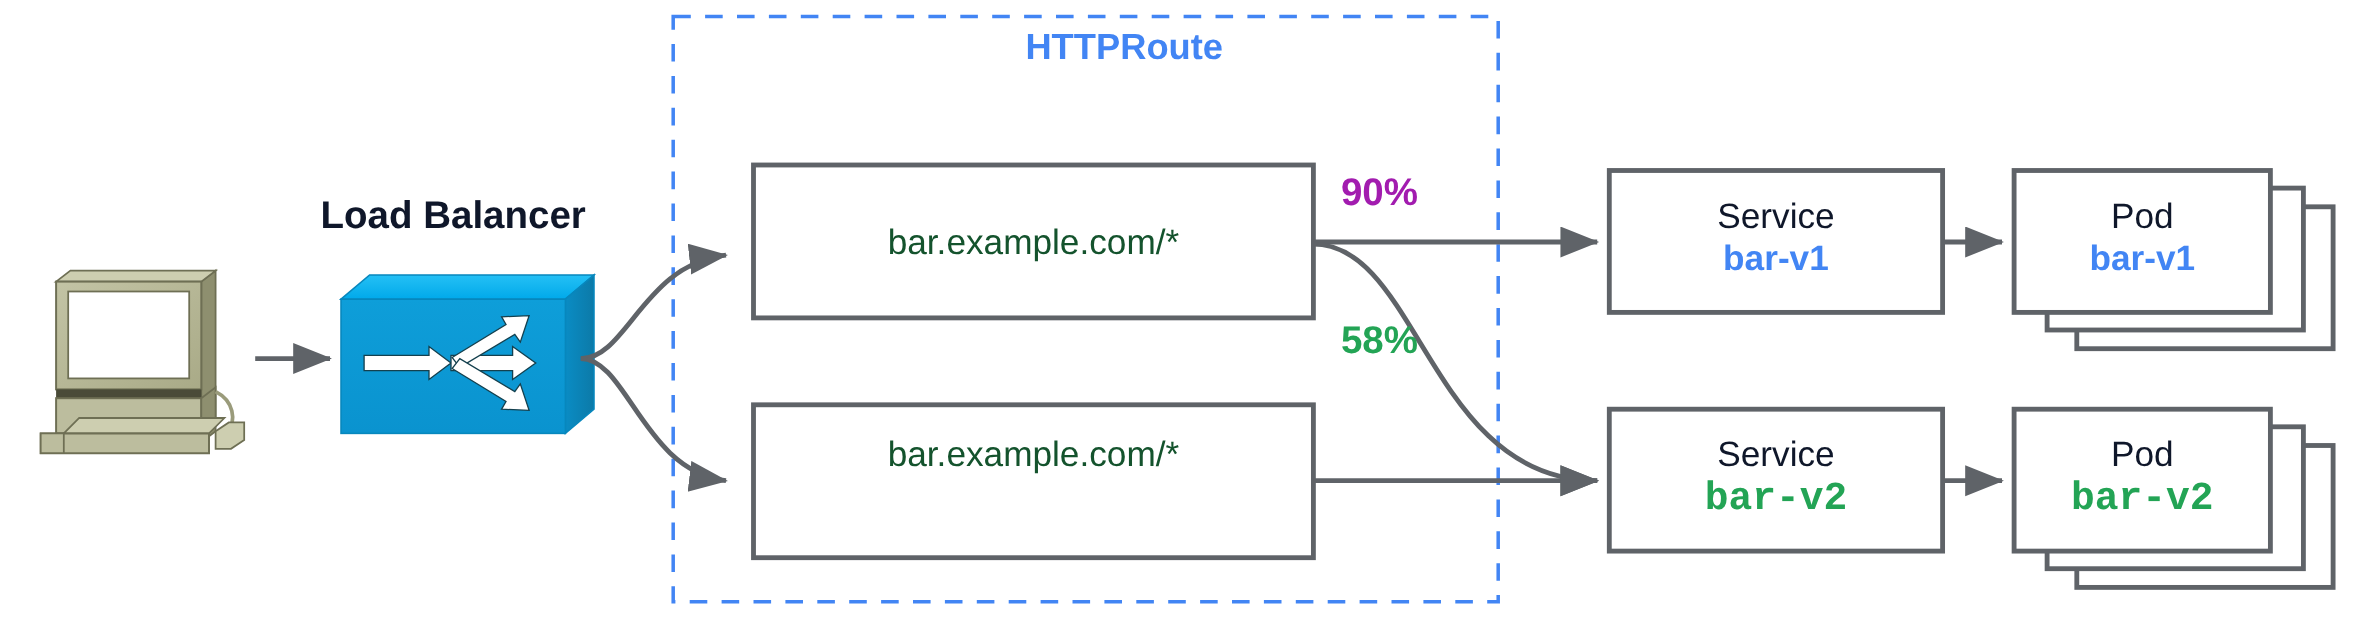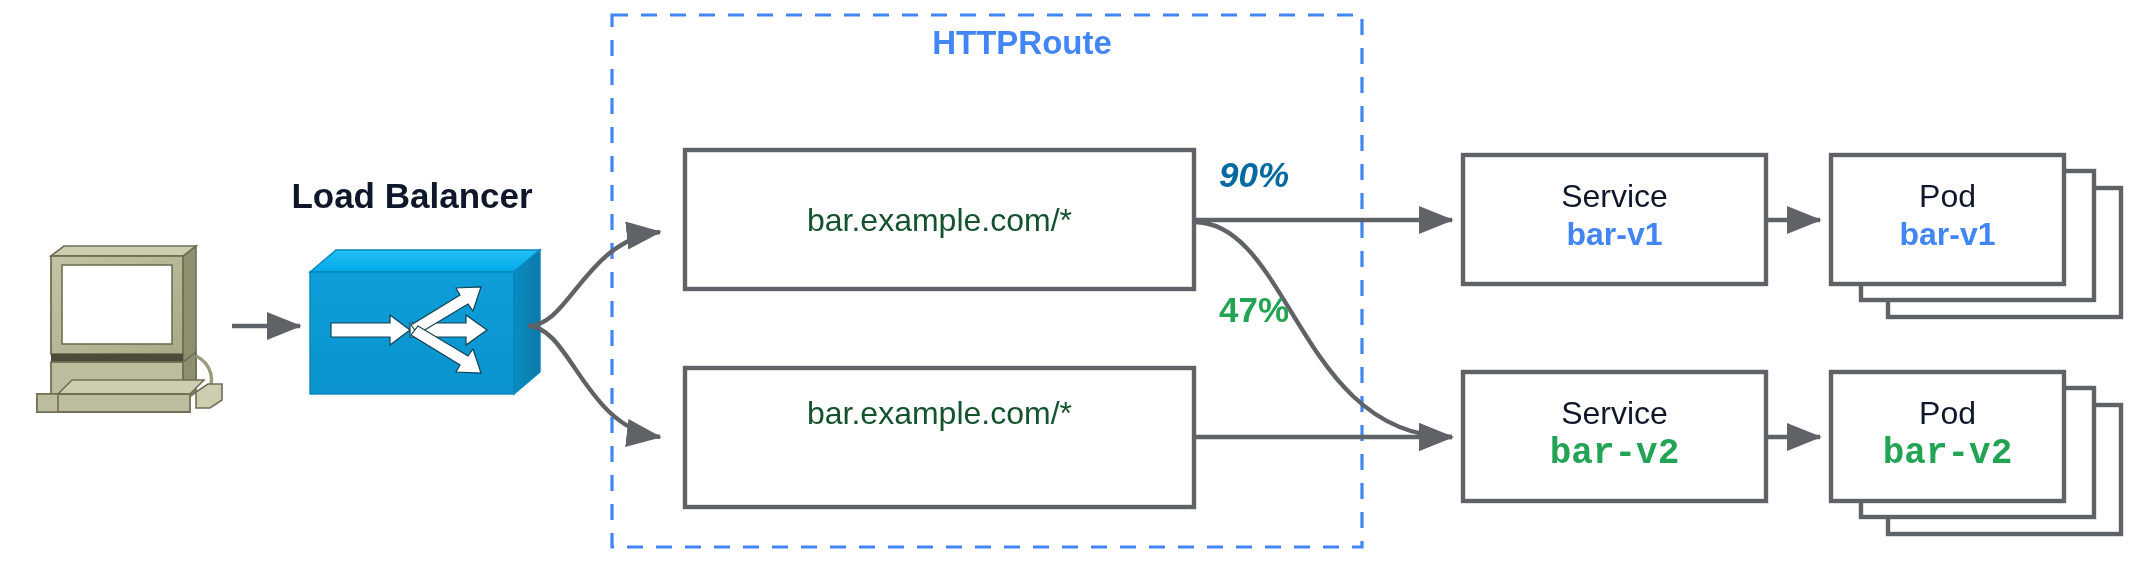--- a/index.html
+++ b/index.html
@@ -62,21 +62,21 @@
     font-weight: bold;
     color: #23a455;
     font-family: Liberation Mono, monospace;
   }
   .pct {
     position: absolute;
     font-size: 35px;
     font-weight: bold;
     white-space: nowrap;
   }
-  .pct-blue { color: #0369a1; font-style: italic; }
+  .pct-blue { color: #a21caf; }
   .pct-green { color: #23a455; }
 </style>
 </head>
 <body>
 
 <div id="canvas">
 
   <svg class="svg-layer" viewBox="0 0 2149 573">
     <defs>
       <marker id="arrowGray" markerWidth="9" markerHeight="9" refX="7.6" refY="3.2" orient="auto" markerUnits="strokeWidth">
@@ -184,21 +184,21 @@
   </div>
 
   <div class="lbl box-text" style="left:685px; top:200px; width:509px;">bar.example.com/*</div>
 
   <div class="lbl" style="left:685px; top:393px; width:509px;">
     <div class="box-text">bar.example.com/*</div>
   </div>
 
   <div class="pct pct-blue" style="left:1219px; top:155px;">90%</div>
 
-  <div class="pct pct-green" style="left:1219px; top:290px;">47%</div>
+  <div class="pct pct-green" style="left:1219px; top:290px;">58%</div>
 
   <div class="lbl" style="left:1463px; top:176px; width:303px;">
     <div class="node-text">Service</div>
     <div class="node-sub-blue">bar-v1</div>
   </div>
 
   <div class="lbl" style="left:1463px; top:393px; width:303px;">
     <div class="node-text">Service</div>
     <div class="node-sub-green">bar-v2</div>
   </div>

